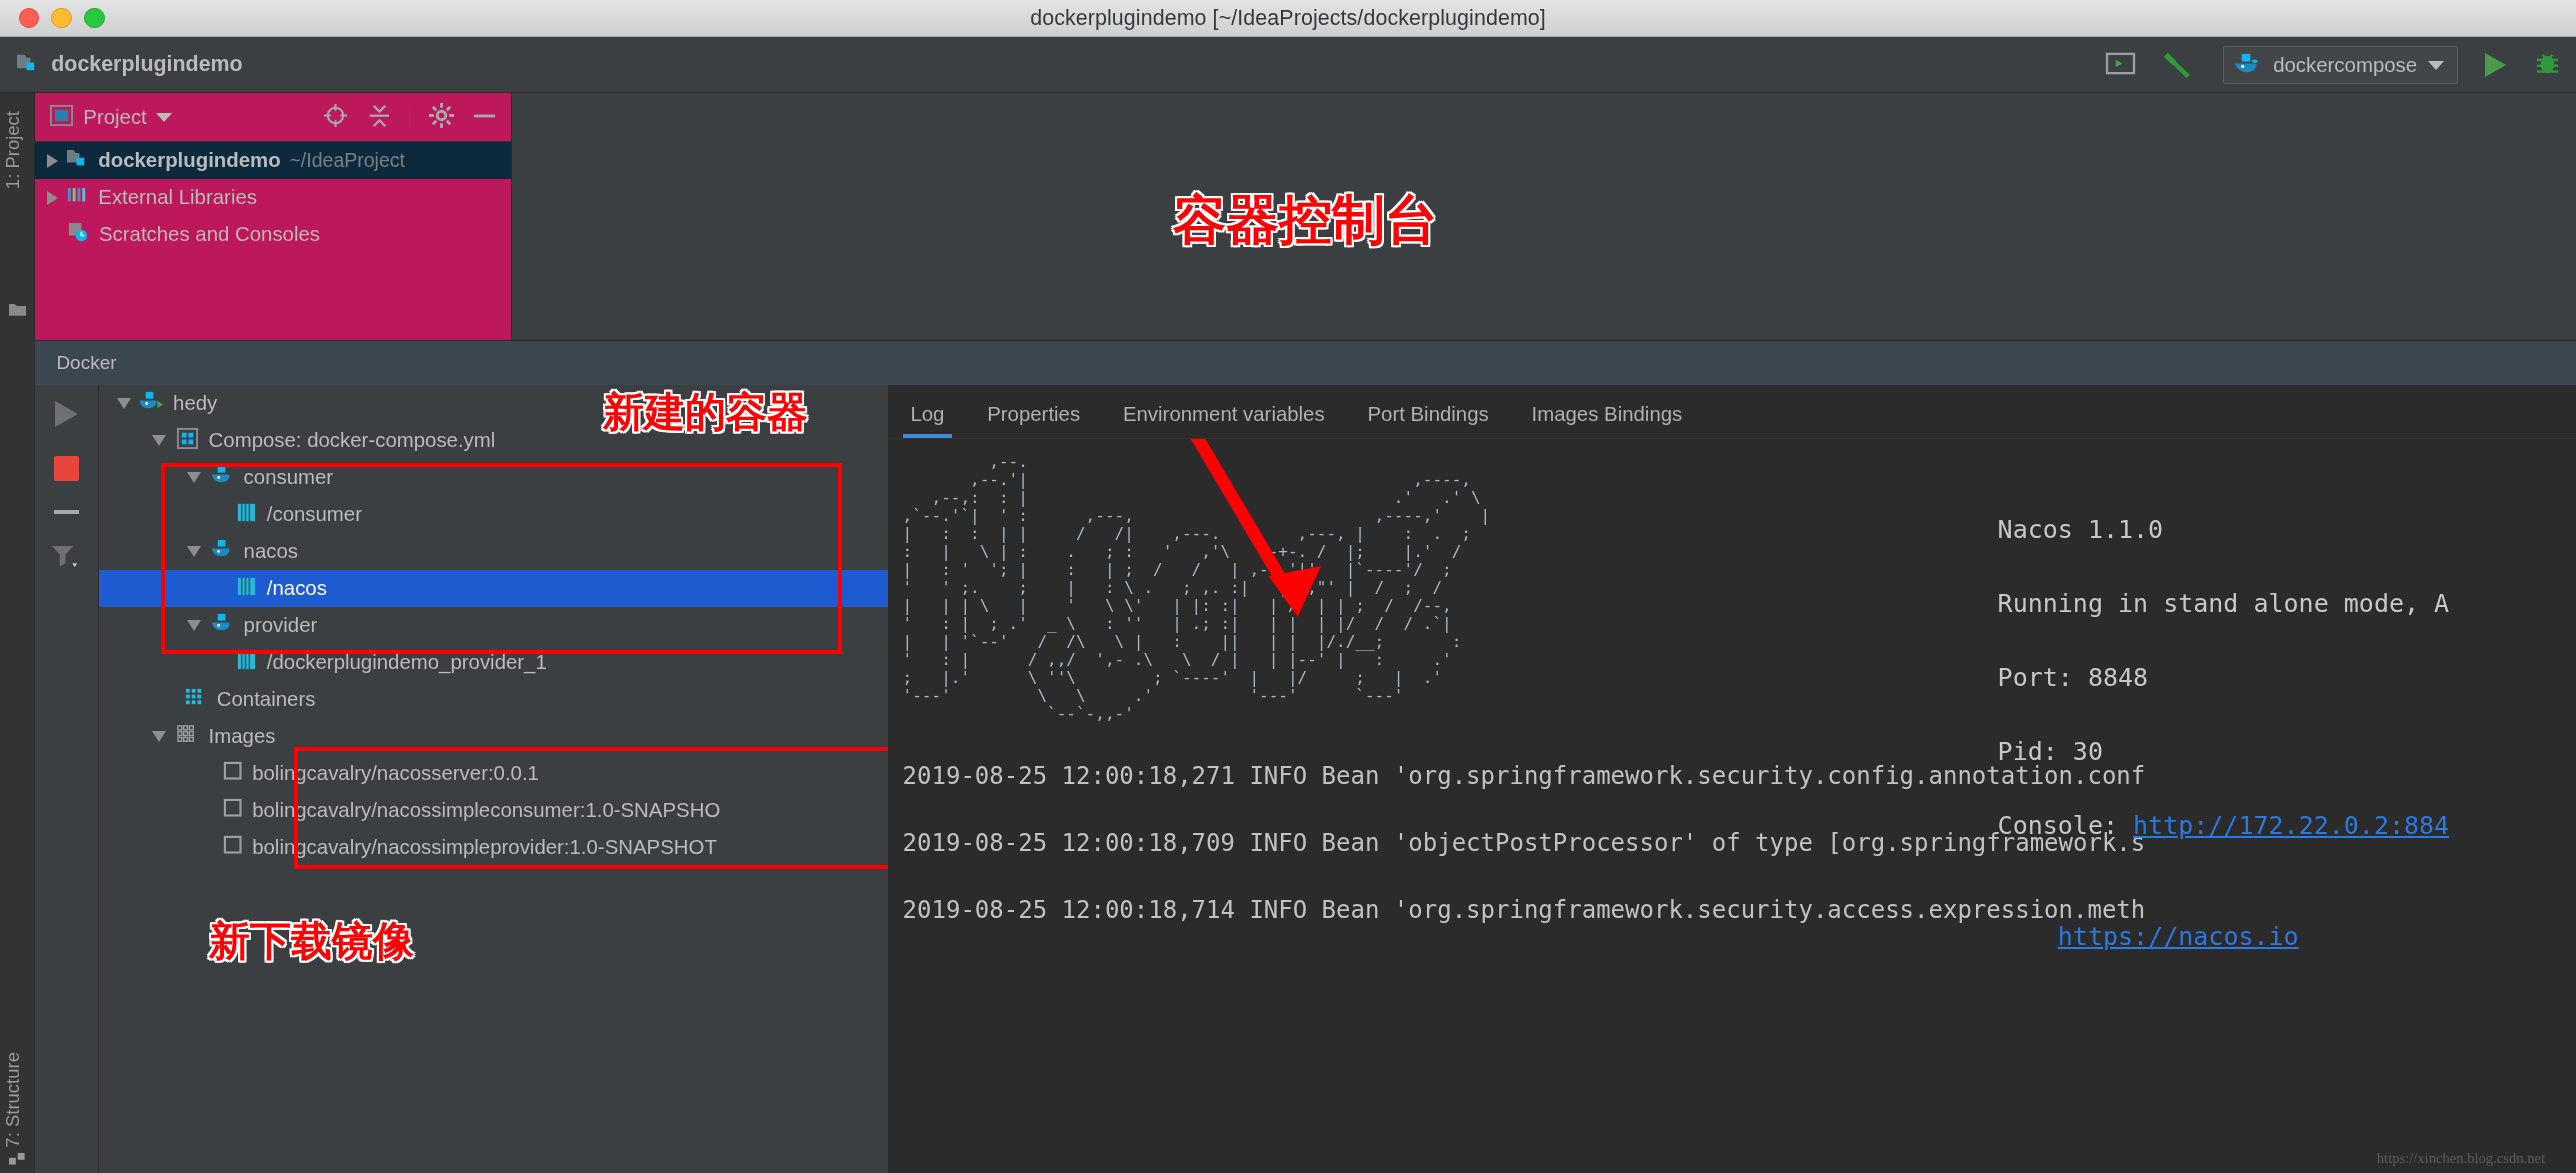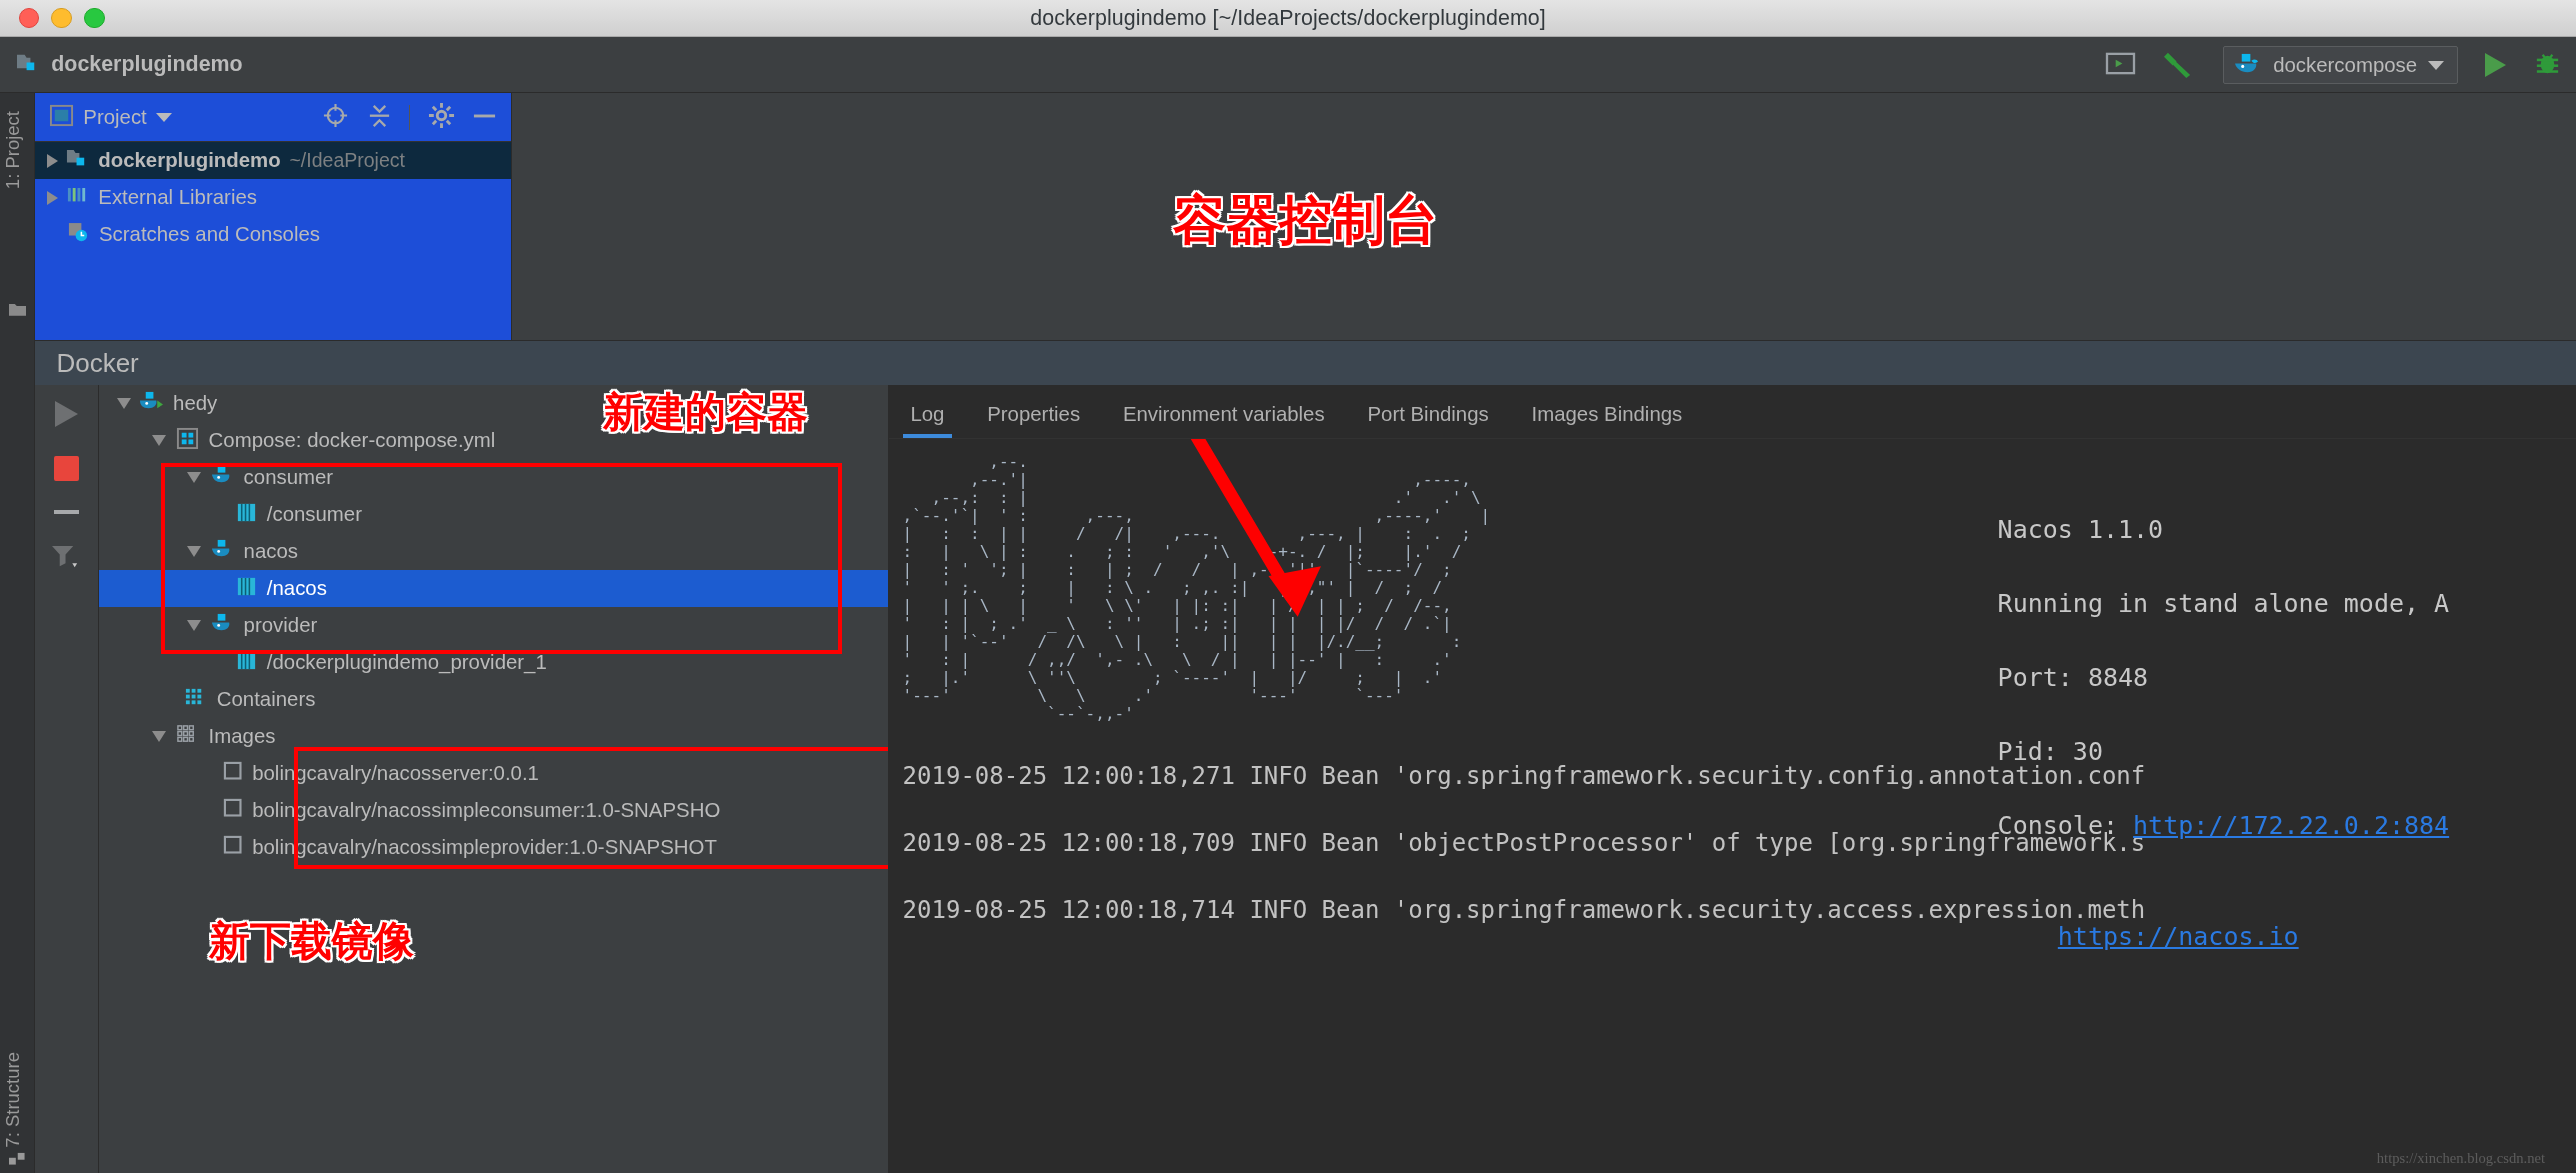--- a/index.html
+++ b/index.html
@@ -65,21 +65,21 @@
     writing-mode: vertical-rl; transform: rotate(180deg);
     font-size: 18.5px; color: #9a9a9a; white-space: nowrap;
   }
   .vlabel.top { top: 17.5px; }
   .vlabel.bottom { bottom: 25px; }
   .vsq { position: absolute; left: 8.8px; width: 17.5px; height: 17.5px; }
 
   
   .project-panel {
     position: absolute; left: 35px; top: 93px; width: 477px; height: 255px;
-    background: #1d4ed8; border-right: 1px solid #2b2b2b;
+    background: #be185d; border-right: 1px solid #2b2b2b;
   }
   .pp-header {
     height: 49px; display: flex; align-items: center; padding: 0 13.6px;
     border-bottom: 1px solid #323232; gap: 9.7px;
   }
   .pp-title { font-size: 20.4px; color: #bbbbbb; }
   .pp-icons { margin-left: auto; display: flex; align-items: center; gap: 17.5px; }
   .sep-v { width: 1px; height: 25px; background: #555; }
 
   .tree-row {
@@ -99,21 +99,21 @@
   }
   .arrow-spacer { width: 11.7px; flex: none; }
   .pathdim { color: #7d8082; font-weight: normal; font-size: 19.5px; }
 
   
   .docker-header {
     position: absolute; left: 35px; top: 340px; width: 2541px; height: 45px;
     background: #3c4650; border-top: 1px solid #2b2b2b;
     display: flex; align-items: center; padding-left: 21.4px;
   }
-  .docker-header span { font-size: 26px; color: #bbbbbb; }
+  .docker-header span { font-size: 19px; color: #bbbbbb; }
 
   .docker-body {
     position: absolute; left: 35px; top: 385px; width: 2541px; bottom: 0;
     background: #3c3f41; display: flex;
   }
   .dock-actions {
     width: 64px; flex: none; background: #3c3f41;
     border-right: 1px solid #2b2b2b; padding-top: 15.6px;
     display: flex; flex-direction: column; align-items: center; gap: 29px;
   }

